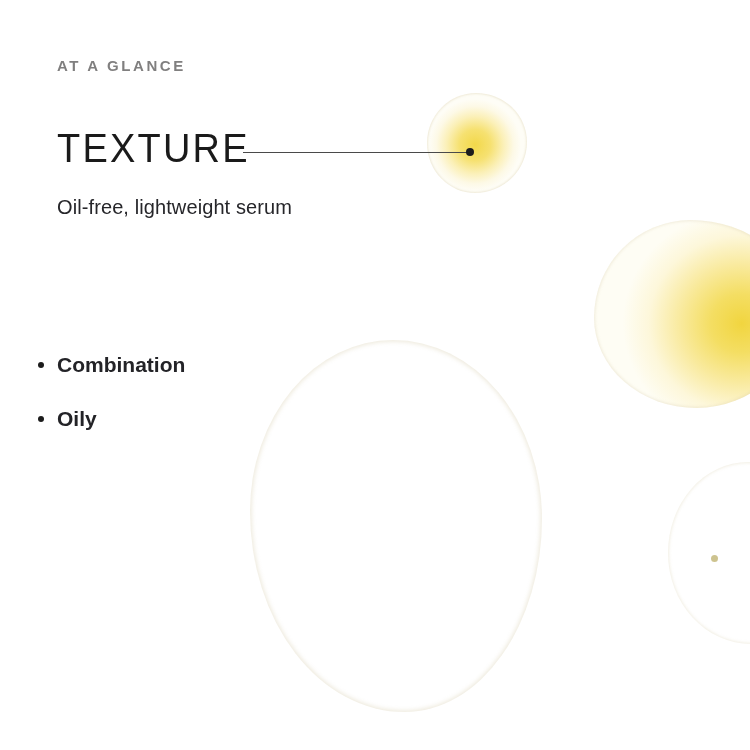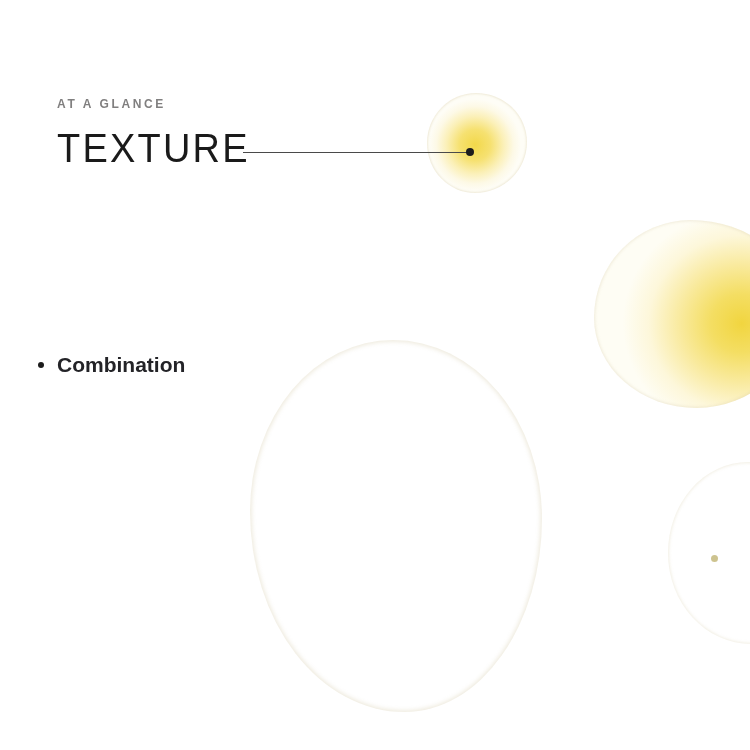--- a/index.html
+++ b/index.html
@@ -33,27 +33,26 @@
   .content {
     position: absolute;
     inset: 0;
     z-index: 3;
   }
 
   .eyebrow {
     position: absolute;
     left: 57px;
     top: 57px;
-    font-size: 12px;
+    font-size: 15px;
     font-weight: 700;
     letter-spacing: 2.6px;
     color: #807f7f;
     font-family: "Liberation Sans", sans-serif;
     white-space: nowrap;
-    margin-top: 40px;
   }
 
   .section {
     position: absolute;
     left: 57px;
     text-align: right;
   }
   .section-texture { top: 128px; }
   .section-skintype { top: 279px; }
 
@@ -175,26 +174,31 @@
   </div>
 
   <div class="content">
 
     <div class="eyebrow">AT A GLANCE</div>
 
     <div class="section section-texture">
       <div class="heading">TEXTURE</div>
     </div>
 
+    <div class="subtitle">Oil-free, lightweight serum</div>
 
     <div class="leader-line"></div>
     <div class="leader-dot"></div>
 
 
     <ul class="bullet-list">
       <li class="bullet-item">
         <span class="dot"></span>
         <span>Combination</span>
       </li>
+      <li class="bullet-item">
+        <span class="dot"></span>
+        <span>Oily</span>
+      </li>
     </ul>
 
   </div>
 </div>
 
 </body></html>

